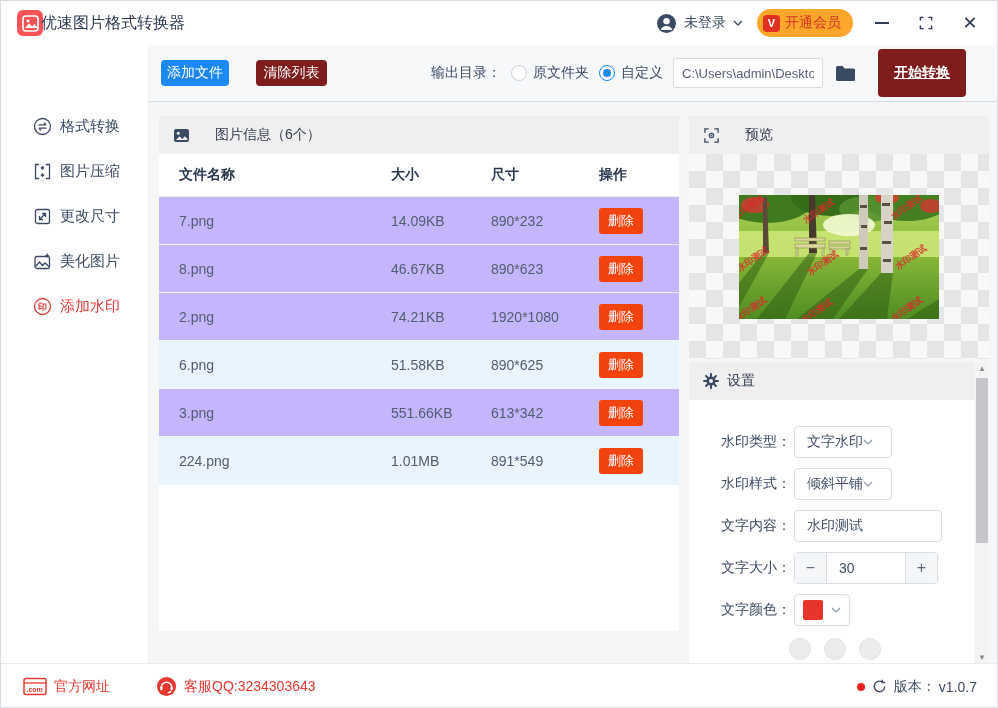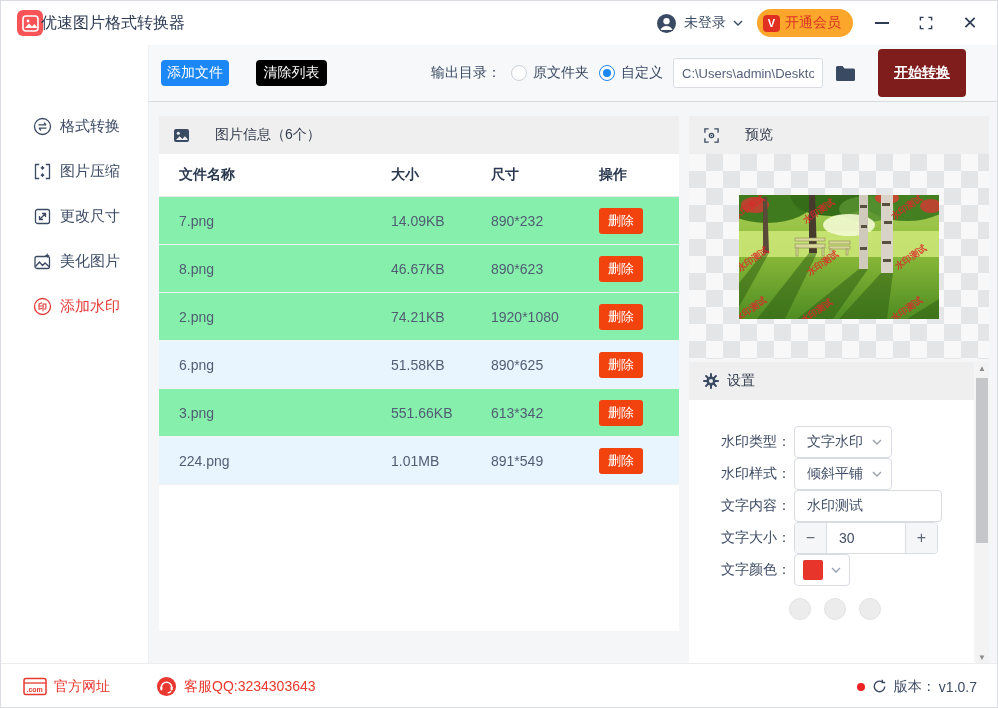--- a/index.html
+++ b/index.html
@@ -24,59 +24,59 @@
   
   .sidebar { position:absolute; left:0; top:44px; width:148px; height:618px; background:#fff; border-right:1px solid #efefef; padding-top:66px; }
   .side-item { display:flex; align-items:center; gap:8px; height:30px; margin-bottom:15px; padding-left:32px; font-size:15px; color:#3b4a63; cursor:pointer; }
   .side-item.active { color:#e23a36; }
   .side-item svg { flex:0 0 auto; }
 
   
   .toolbar { position:absolute; left:148px; top:44px; width:850px; height:57px; background:#f7f8fa; border-bottom:1px solid #d8dbe0; display:flex; align-items:center; padding-left:12px; }
   .btn { border:none; border-radius:4px; color:#fff; font-size:14px; cursor:pointer; font-family:inherit; }
   .btn-add { width:68px; height:26px; background:#1c87f6; }
-  .btn-clear { width:71px; height:26px; background:#000000; margin-left:27px; }
+  .btn-clear { width:71px; height:26px; background:#7f1d1d; margin-left:27px; }
   .out-label { margin-left:104px; font-size:14px; color:#3b4a63; }
   .radio { width:16px; height:16px; border-radius:50%; background:#fdfdfd; border:1px solid #cdd2da; margin-left:10px; position:relative; cursor:pointer; flex:0 0 auto; }
   .radio.checked { border:1.5px solid #1c87f6; background:#fff; }
   .radio.checked::after { content:""; position:absolute; left:50%; top:50%; width:8px; height:8px; margin:-4px 0 0 -4px; border-radius:50%; background:#1c87f6; }
   .radio-lbl { font-size:14px; color:#3b4a63; margin-left:6px; }
   .path-input { margin-left:10px; width:150px; height:30px; border:1px solid #d9dce1; border-radius:3px; background:#fff; padding:0 8px; font-size:13px; color:#56617a; font-family:inherit; }
   .folder-btn { margin-left:12px; cursor:pointer; display:flex; }
   .btn-start { margin-left:22px; width:88px; height:48px; background:#7f1d1d; font-weight:bold;text-decoration:underline; }
 
   
   .content { position:absolute; left:148px; top:101px; width:850px; height:561px; background:#f5f6f7; }
 
   
   .table-panel { position:absolute; left:10px; top:14px; width:520px; height:515px; background:#fff; }
   .panel-head { height:38px; background:#efefef; display:flex; align-items:center; gap:25px; padding-left:14px; font-size:14px; color:#333c4e; }
   .cols { display:grid; grid-template-columns:212px 100px 108px 1fr; align-items:center; height:43px; padding-left:20px; font-size:14px; font-weight:bold; color:#2a3950; border-bottom:1px solid #e8eaed; background:#fff; }
-  .trow { display:grid; grid-template-columns:212px 100px 108px 1fr; align-items:center; height:48px; padding-left:20px; font-size:14px; color:#515d73; border-bottom:1px solid #f1f3f6; background:#86efac; }
+  .trow { display:grid; grid-template-columns:212px 100px 108px 1fr; align-items:center; height:48px; padding-left:20px; font-size:14px; color:#515d73; border-bottom:1px solid #f1f3f6; background:#c4b5fd; }
   .trow.sel { background:#e9f5fe; }
   .btn-del { width:44px; height:26px; background:#f2430e; border:none; border-radius:3px; color:#fff; font-size:13px; cursor:pointer; font-family:inherit; }
 
   
   .preview-panel { position:absolute; left:540px; top:14px; width:300px; }
   .checker { position:relative; width:300px; height:205px;
     background-image:
       linear-gradient(45deg,#e4e5e6 25%,transparent 25%,transparent 75%,#e4e5e6 75%),
       linear-gradient(45deg,#e4e5e6 25%,#f8f8f8 25%,#f8f8f8 75%,#e4e5e6 75%);
     background-size:34px 34px; background-position:0 0,17px 17px; }
   .photo { position:absolute; left:50px; top:41px; width:200px; height:124px; overflow:hidden; }
   .photo svg { display:block; }
   .wm { position:absolute; font-size:9px; font-weight:bold; color:rgba(219,42,42,.85); transform:rotate(-35deg); white-space:nowrap; pointer-events:none; }
 
   .settings-panel { position:absolute; left:540px; top:260px; width:300px; height:301px; }
   .settings-head { width:285px; height:38px; background:#efefef; display:flex; align-items:center; gap:8px; padding-left:14px; font-size:14px; color:#333c4e; }
   .settings-body { position:absolute; left:0; top:38px; width:285px; height:263px; background:#fff; overflow:hidden; }
-  .srow { display:flex; align-items:center; height:32px; }
+  .srow { display:flex; align-items:center; margin-top:10px; height:32px; }
   .srow.first { margin-top:26px; }
   .slabel { width:102px; text-align:right; font-size:14px; color:#3b4a63; flex:0 0 auto; }
-  .select { margin-left:3px; height:32px; border:1px solid #d9dce3; border-radius:4px; background:#fff; display:flex; align-items:center; justify-content:space-between; padding:0 9px 0 12px; font-size:14px; color:#3f4e66; cursor:pointer; }
+  .select { margin-left:3px; height:32px; border:1px solid #d9dce3; border-radius:4px; background:#fff; display:flex; align-items:center; padding:0 9px 0 12px; font-size:14px; color:#3f4e66; cursor:pointer; }
   .sel-type { width:98px; } .sel-style { width:98px; }
   .text-input { margin-left:3px; width:148px; height:32px; border:1px solid #d9dce3; border-radius:4px; padding:0 12px; font-size:14px; color:#3f4e66; font-family:inherit; }
   .stepper { margin-left:3px; width:144px; height:32px; border:1px solid #d9dce3; border-radius:4px; display:flex; overflow:hidden; }
   .step-btn { width:32px; background:#f5f6f8; border:none; font-size:16px; color:#5b6678; cursor:pointer; font-family:inherit; flex:0 0 auto; }
   .step-minus { border-right:1px solid #d9dce3; }
   .step-plus { border-left:1px solid #d9dce3; }
   .step-val { flex:1; border:none; padding:0 0 0 12px; font-size:14px; color:#3f4e66; font-family:inherit; min-width:0; }
   .color-select { margin-left:3px; width:56px; height:32px; border:1px solid #d9dce3; border-radius:4px; display:flex; align-items:center; justify-content:space-between; padding:0 8px; cursor:pointer; background:#fff; }
   .swatch { width:20px; height:20px; border-radius:2px; background:#e8352b; }
   .dots { display:flex; gap:13px; margin:12px 0 0 100px; }

